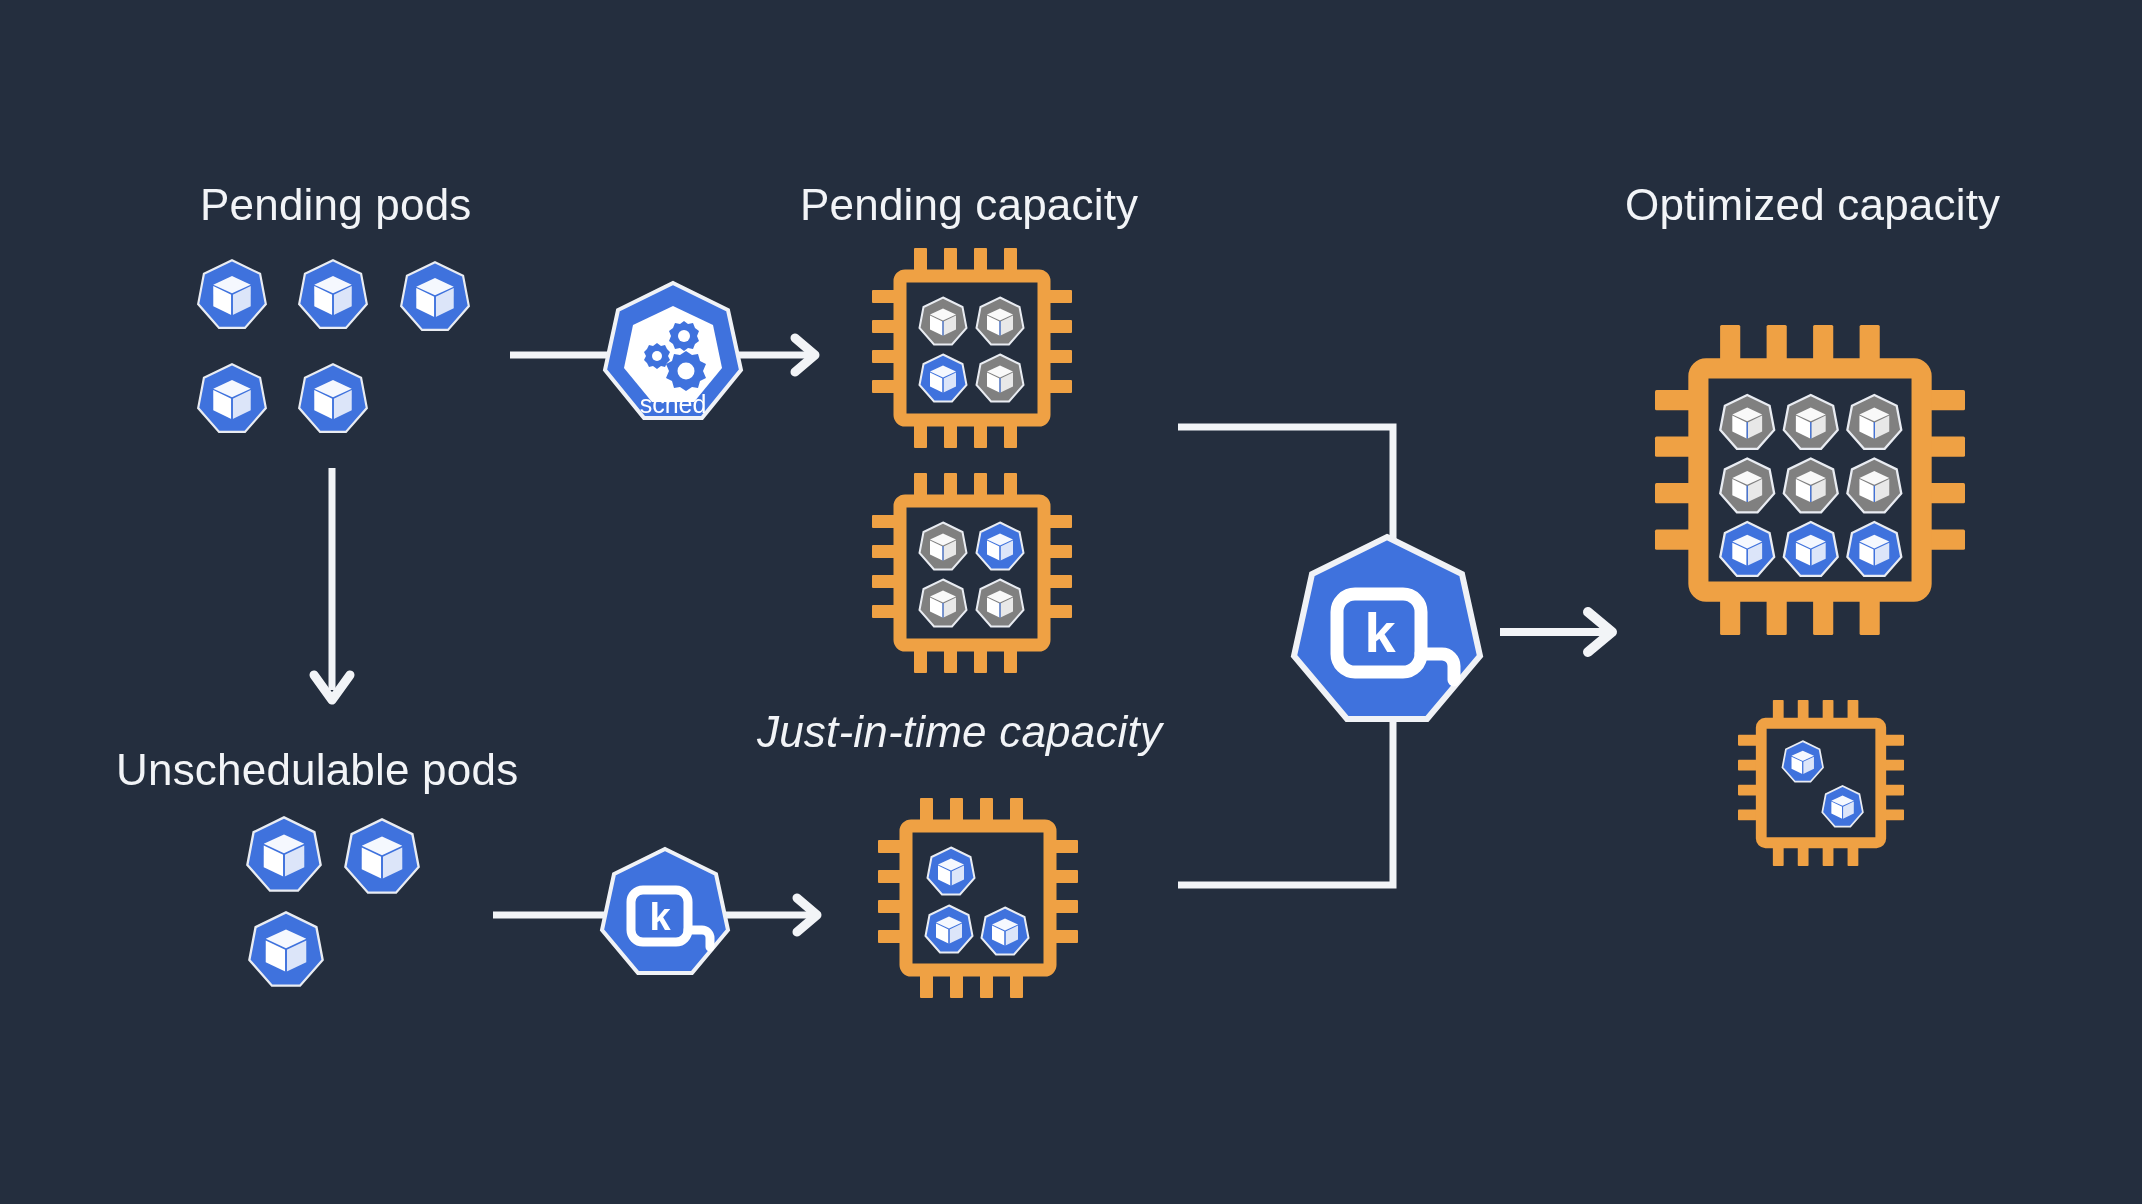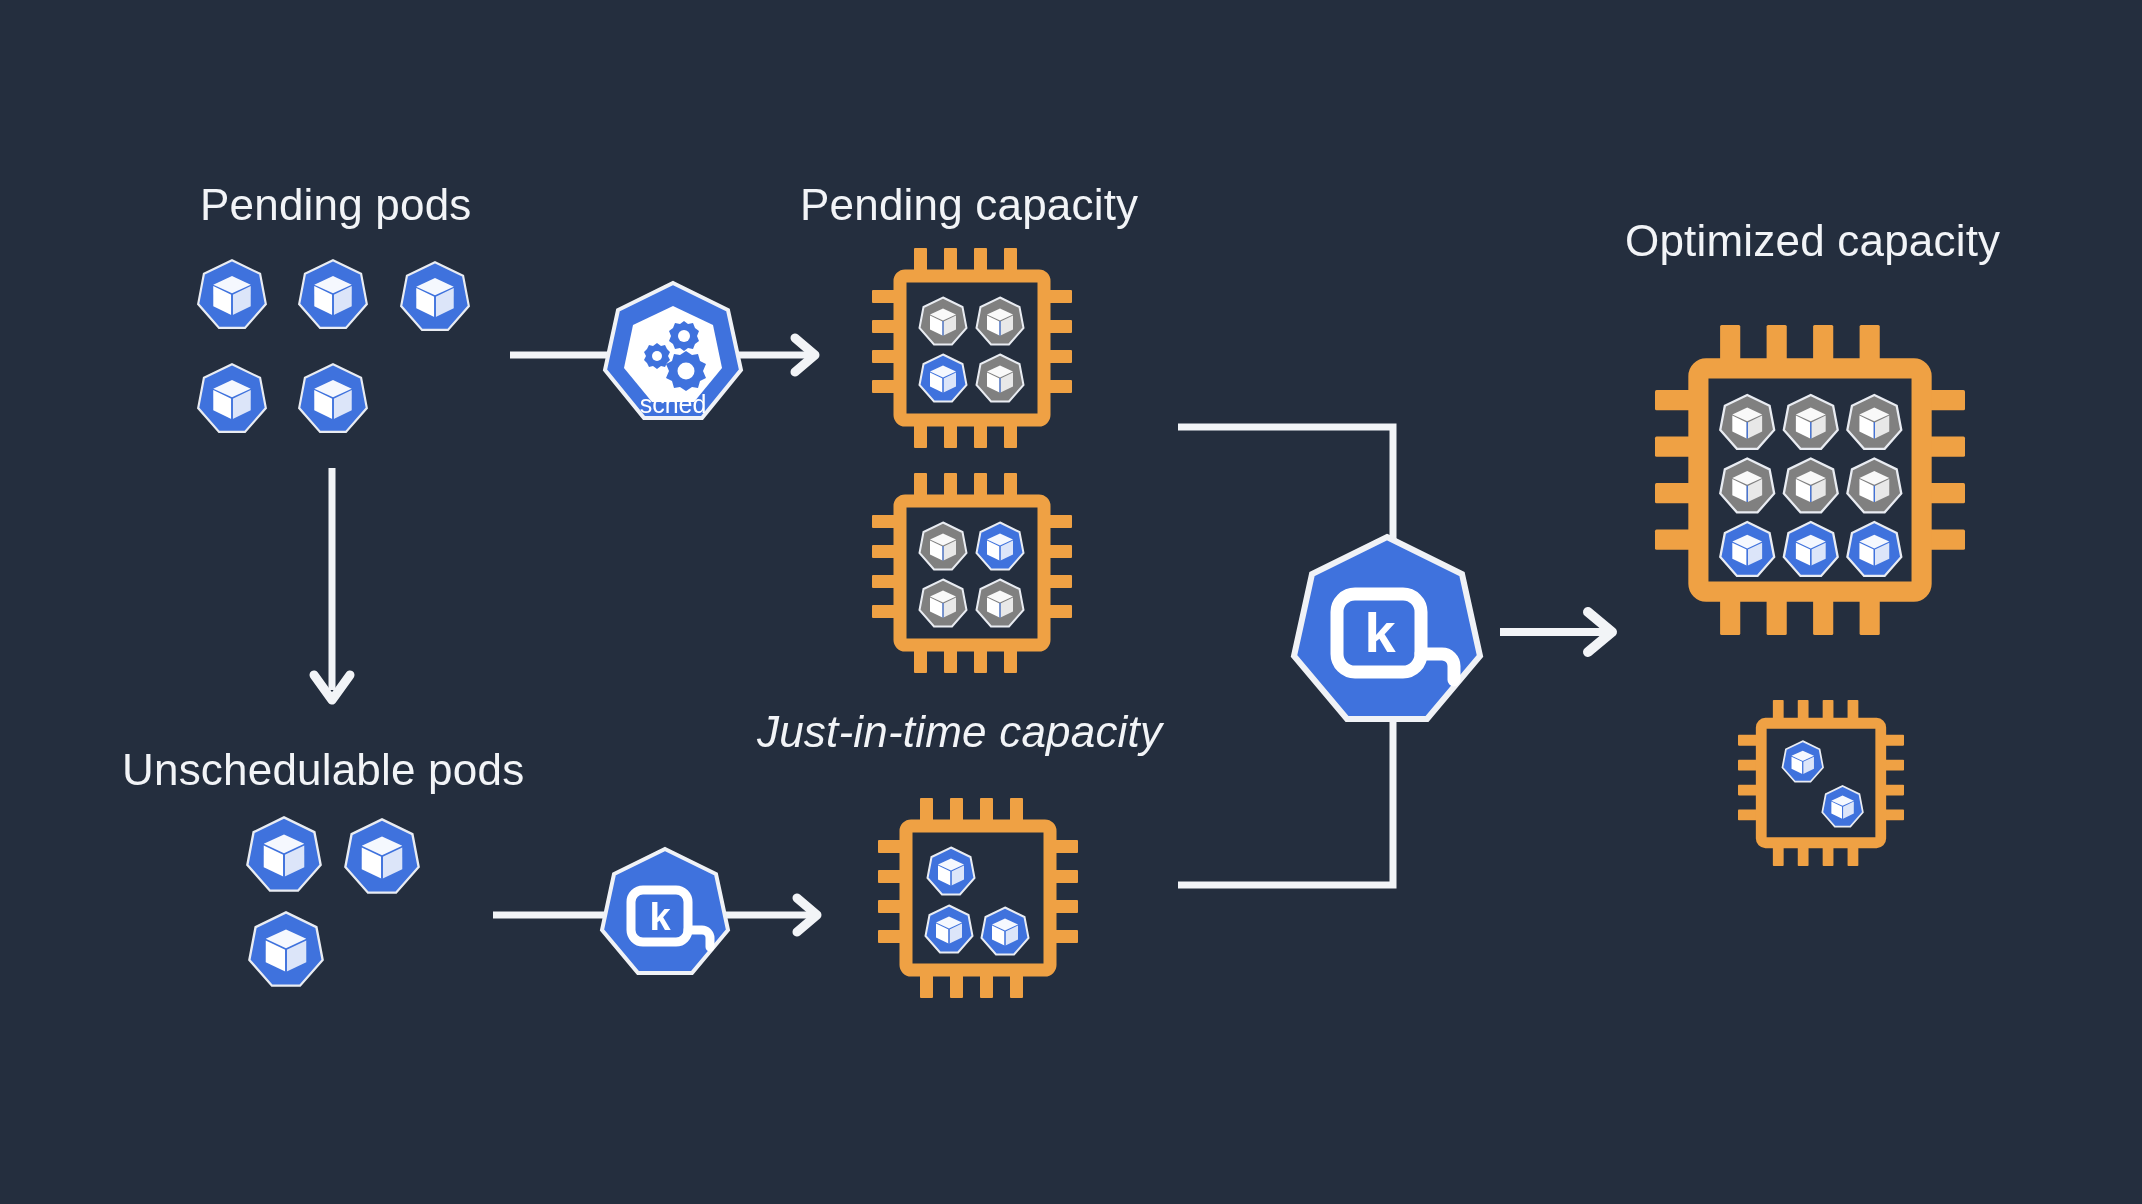--- a/index.html
+++ b/index.html
@@ -22,22 +22,22 @@
   .node{ position:absolute; }
   svg{ display:block; overflow:visible; }
 </style>
 </head>
 <body>
 
 <div id="stage">
 
   <div class="lbl" style="left:200px;  top:180px;">Pending pods</div>
   <div class="lbl" style="left:800px;  top:180px;">Pending capacity</div>
-  <div class="lbl" style="left:1625px; top:180px;margin-top:36px;">Optimized capacity</div>
-  <div class="lbl" style="left:122px;  top:745px;">Unschedulable pods</div>
+  <div class="lbl" style="left:1625px; top:180px;">Optimized capacity</div>
+  <div class="lbl" style="left:116px;  top:745px;">Unschedulable pods</div>
   <div class="lbl" style="left:757px;  top:707px;font-style:italic;">Just-in-time capacity</div>
 
   <svg class="node" style="left:0; top:0;" width="2142" height="1204">
     <defs>
       <g id="arrowheadR">
         <path d="M0,-14 L14,0 L0,14" fill="none" stroke="#f2f4f7" stroke-width="9" stroke-linecap="round" stroke-linejoin="round"></path>
       </g>
     </defs>
 
     <g>

